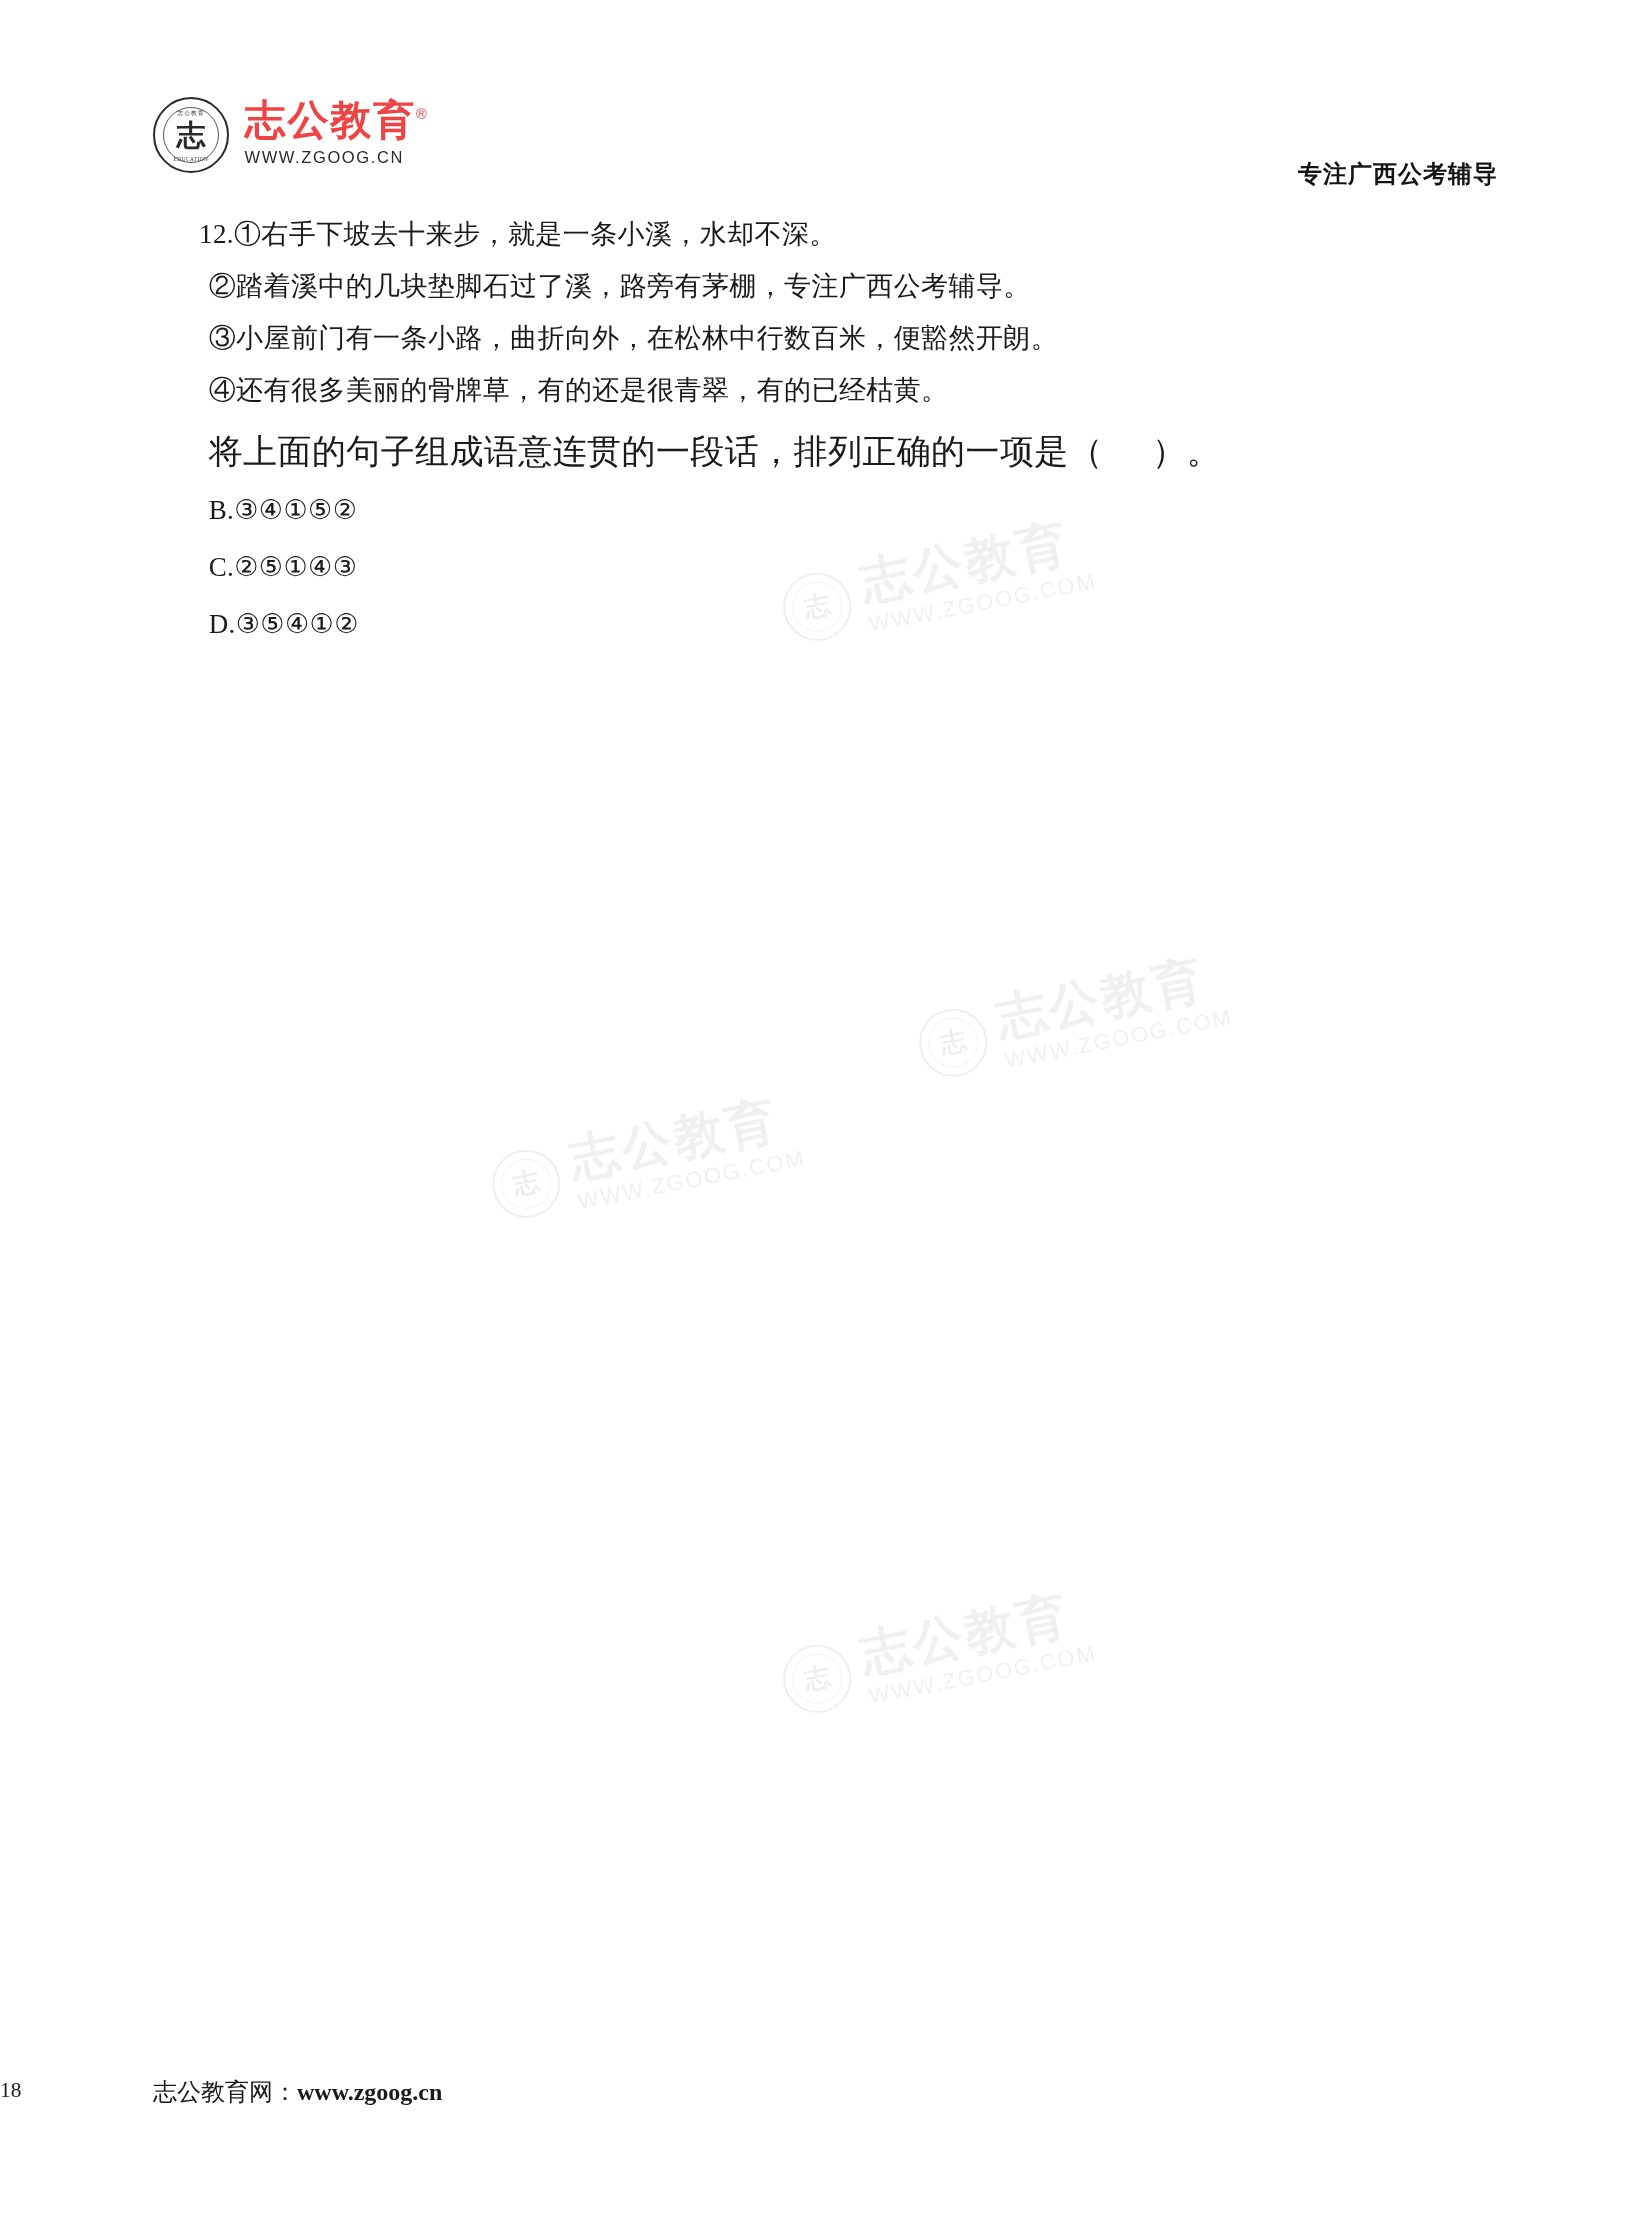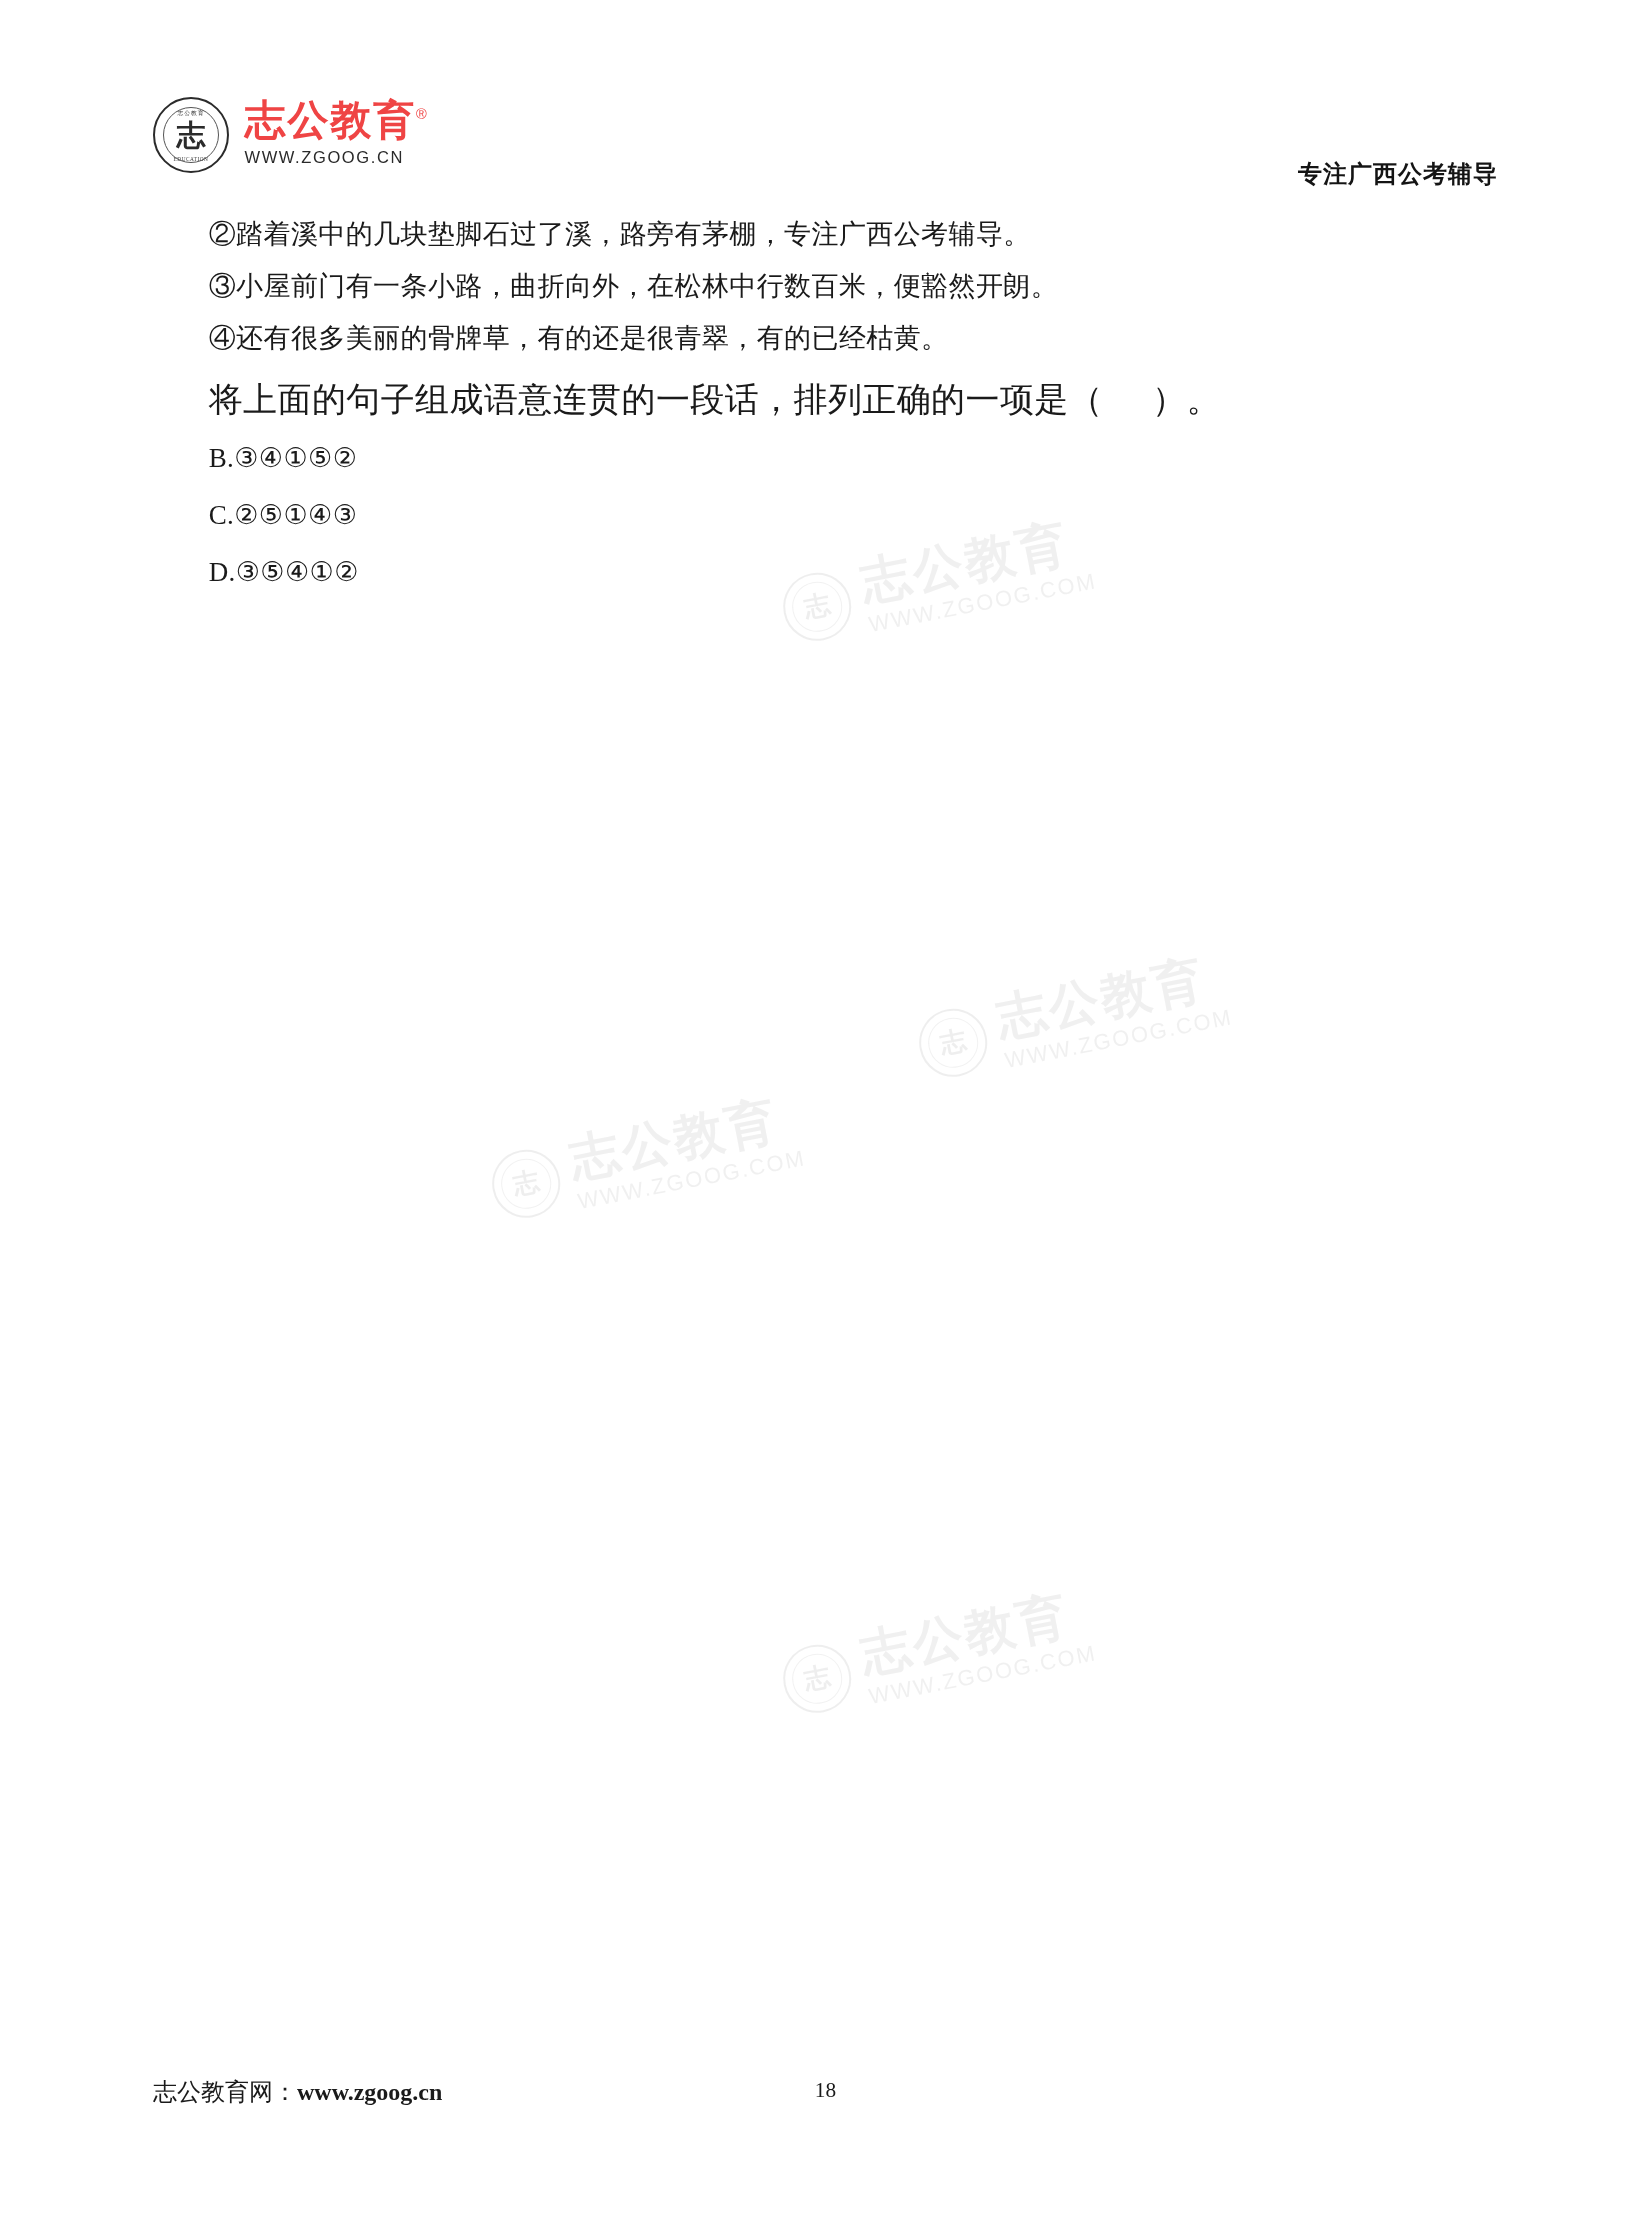--- a/index.html
+++ b/index.html
@@ -225,21 +225,20 @@
     text-align: right;
   }
   .footer-left b {
     font-weight: bold;
   }
   .footer-page {
     position: absolute;
     left: 0;
     right: 0;
     bottom: 120px;
-    text-align: center;
     font-size: 21.3px;
     color: #1a1a1a;
   }
 </style>
 </head>
 <body>
 
 <div class="page">
 
   <div class="header">
@@ -288,20 +287,21 @@
     <div class="wm-seal">
         <span>志</span>
       </div>
     <div class="wm-txt">
       <div class="wm-name">志公教育</div>
       <div class="wm-url">WWW.ZGOOG.COM</div>
     </div>
   </div>
 
   <div class="content">
+    <div class="q-line"><span>12.</span><span>①右手下坡去十来步，就是一条小溪，水却不深。</span></div>
     <div class="q-line indent">②踏着溪中的几块垫脚石过了溪，路旁有茅棚，专注广西公考辅导。</div>
     <div class="q-line indent">③小屋前门有一条小路，曲折向外，在松林中行数百米，便豁然开朗。</div>
     <div class="q-line indent">④还有很多美丽的骨牌草，有的还是很青翠，有的已经枯黄。</div>
 
     <div class="prompt-line"><span>将上面的句子组成语意连贯的一段话，排列正确的一项是（</span><span class="blank-paren">&nbsp;&nbsp;&nbsp;</span><span>）。</span></div>
 
     <div class="opt-line">B.③④①⑤②</div>
     <div class="opt-line">C.②⑤①④③</div>
     <div class="opt-line">D.③⑤④①②</div>
   </div>

